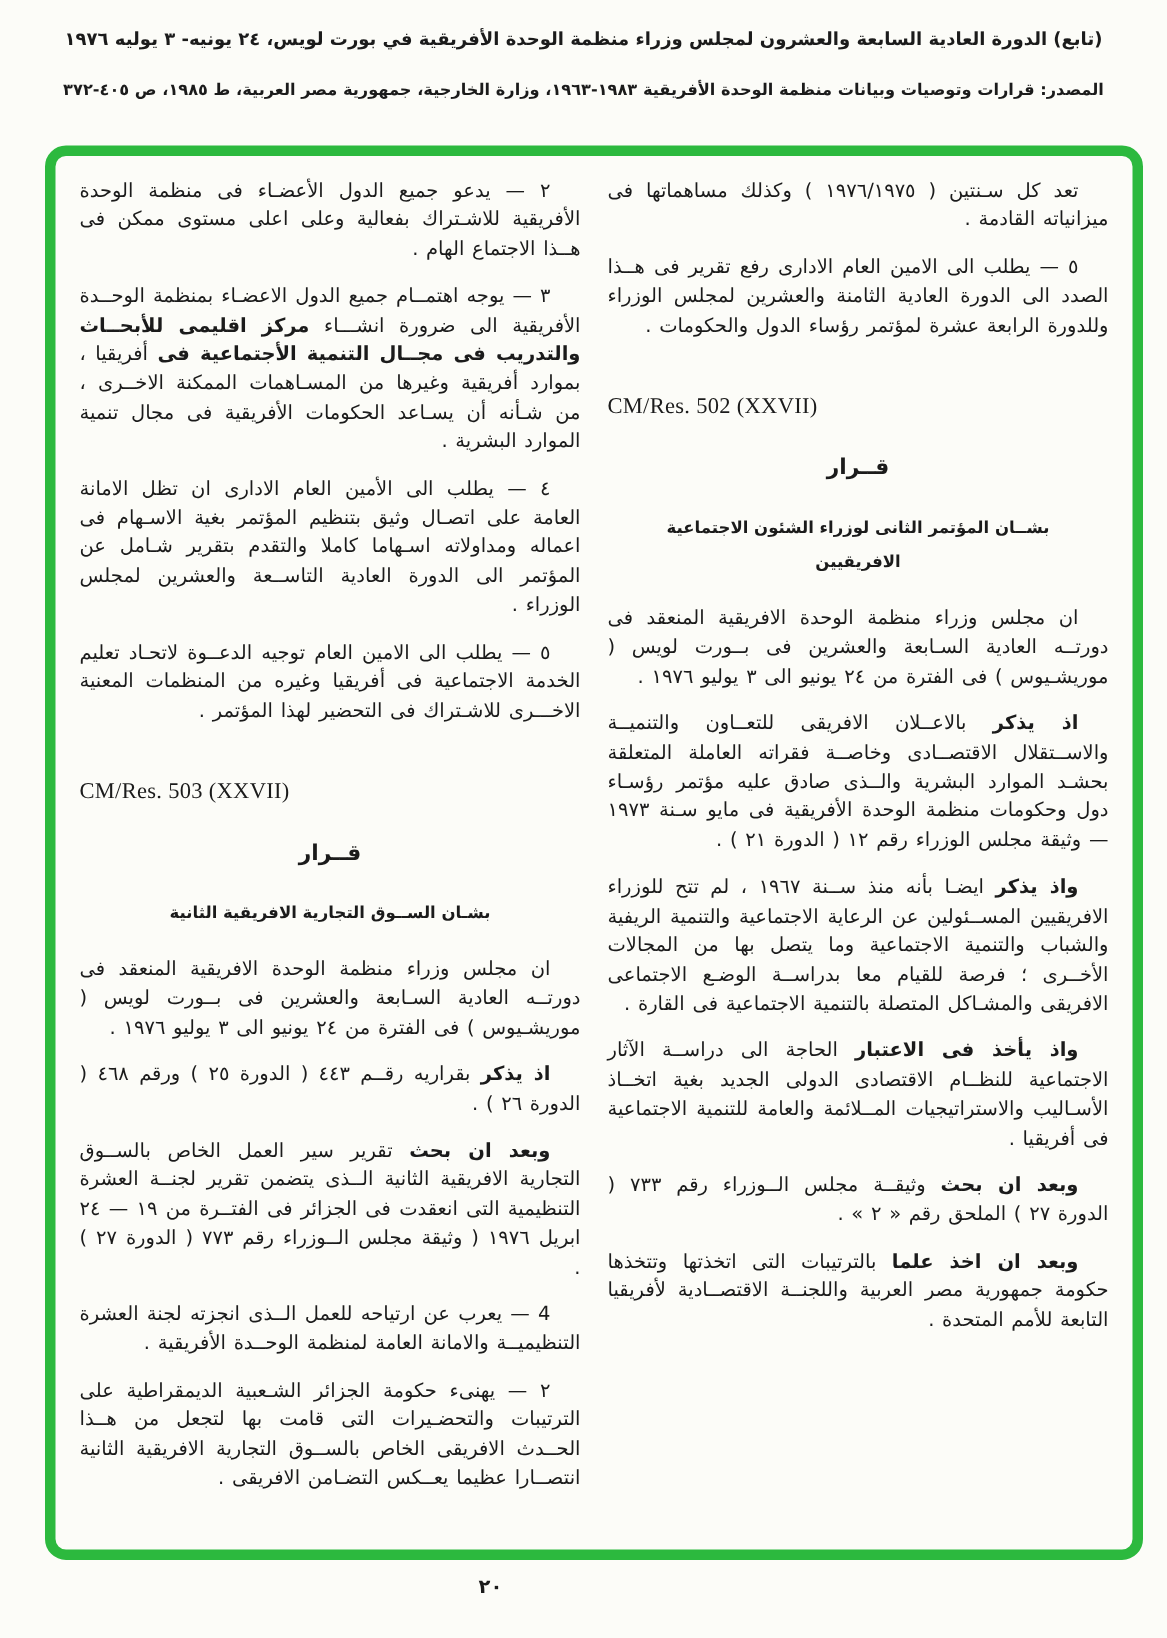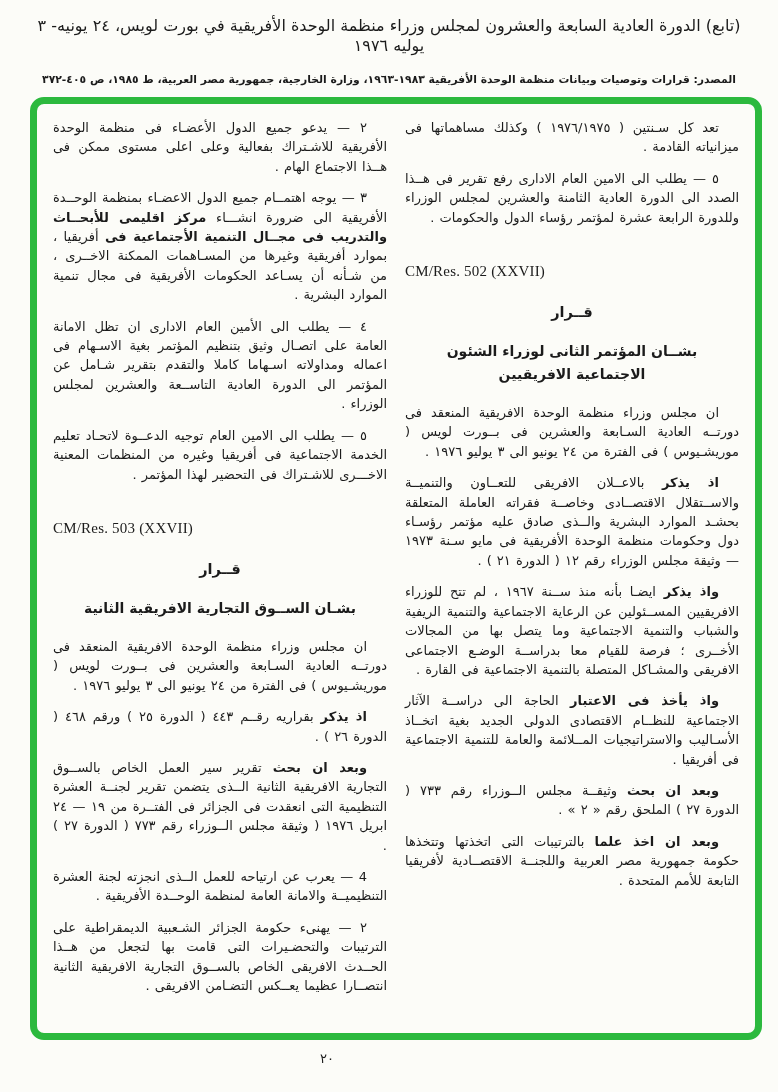--- a/index.html
+++ b/index.html
@@ -7,21 +7,21 @@
     width:778px;height:1092px;position:relative;
     background:#fcfcf8;color:#1b1b1b;
     font-family:"DejaVu Sans",sans-serif;
     overflow:hidden;
   }
   
   .doc-header{
     position:absolute;top:16px;left:34px;right:34px;
     direction:rtl;text-align:center;
   }
-  .doc-header .line1{font-weight:normal;font-size:16px;line-height:20px;}
+  .doc-header .line1{font-weight:bold;font-size:12px;line-height:20px;}
   .doc-header .line2{font-weight:bold;font-size:10.8px;line-height:16px;margin-top:16px;}
   
   .frame{
     position:absolute;left:30px;top:97px;width:732px;height:943px;
     box-sizing:border-box;border:7px solid #2cb93e;border-radius:14px;
     padding:14px 16px 0 16px;overflow:hidden;
   }
   .cols{display:flex;direction:rtl;gap:18px;height:100%;}
   .col{flex:1;min-width:0;direction:rtl;text-align:justify;}
   
@@ -32,27 +32,27 @@
   .lead{font-weight:bold;}
   .boldspan{font-weight:bold;margin-top:33px;}
   .ref{
     direction:ltr;text-align:left;
     font-family:"Liberation Serif","DejaVu Serif",serif;
     font-size:15px;letter-spacing:.2px;
     margin:36px 0 24px 0;
   }
   .qarar{text-align:center;font-weight:bold;font-size:14.5px;margin:2px 0 20px 0;}
   .subject{
-    text-align:center;font-weight:bold;font-size:14px;line-height:23px;
+    text-align:center;font-weight:bold;font-size:11px;line-height:23px;
     margin:0 0 17px 0;padding:0 22px;text-indent:0;
   }
   
   .pagenum{
     position:absolute;top:1051px;left:0;width:654px;
-    text-align:center;font-weight:normal;font-size:13px;direction:rtl;
+    text-align:center;font-weight:bold;font-size:13px;direction:rtl;
   }
 </style>
 </head>
 <body>
 
 <header class="doc-header">
   <div class="line1">(تابع) الدورة العادية السابعة والعشرون لمجلس وزراء منظمة الوحدة الأفريقية في بورت لويس، ٢٤ يونيه- ٣ يوليه ١٩٧٦</div>
   <div class="line2">المصدر: قرارات وتوصيات وبيانات منظمة الوحدة الأفريقية ١٩٨٣-١٩٦٣، وزارة الخارجية، جمهورية مصر العربية، ط ١٩٨٥، ص ٤٠٥-٣٧٢</div>
 </header>
 

